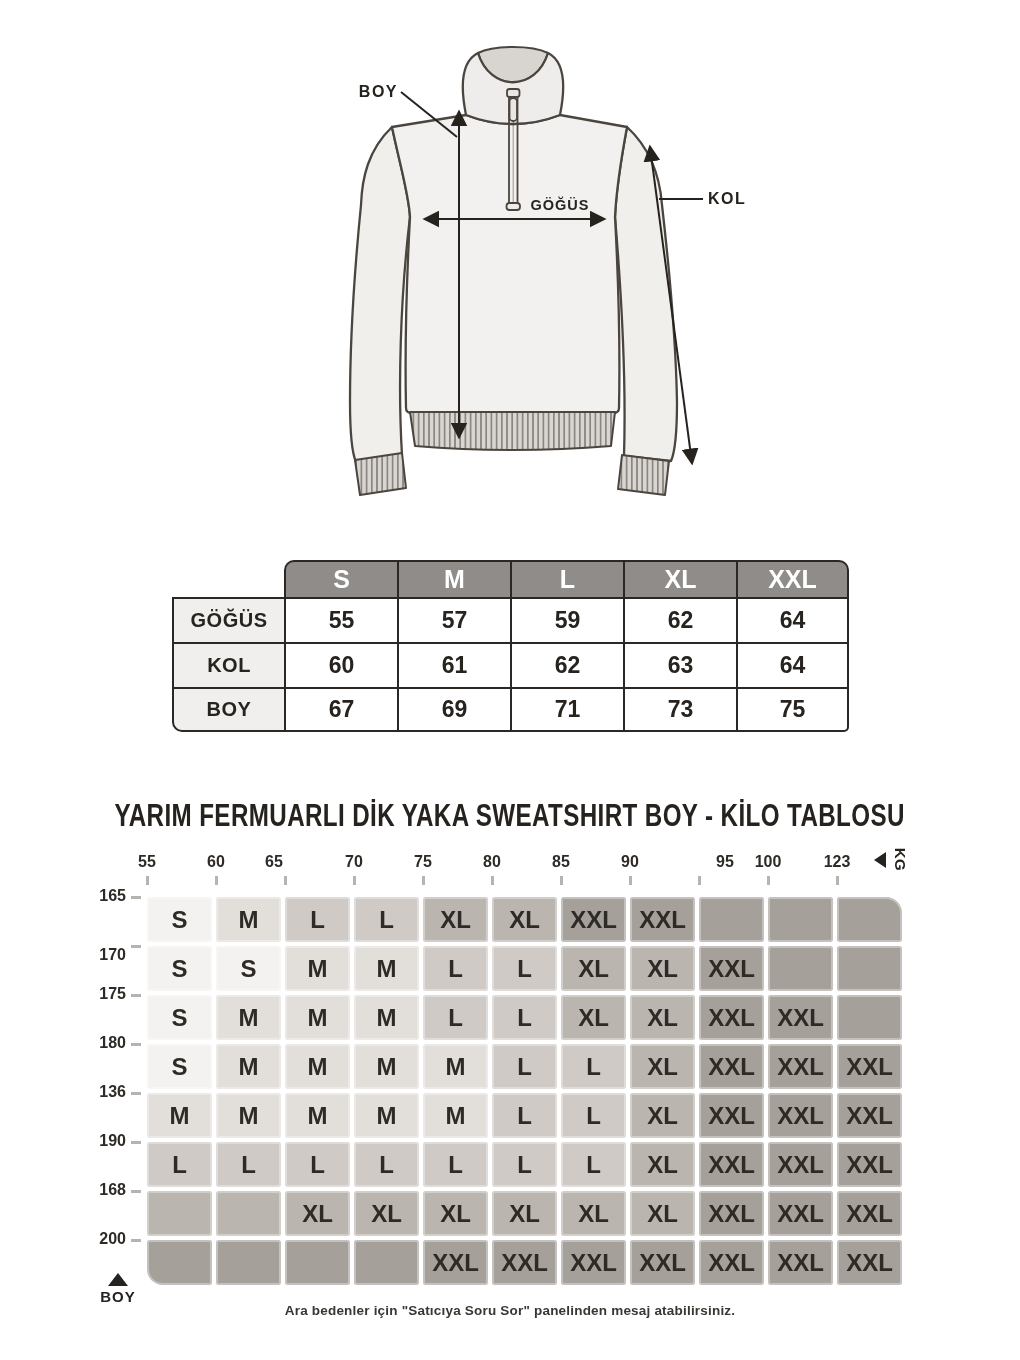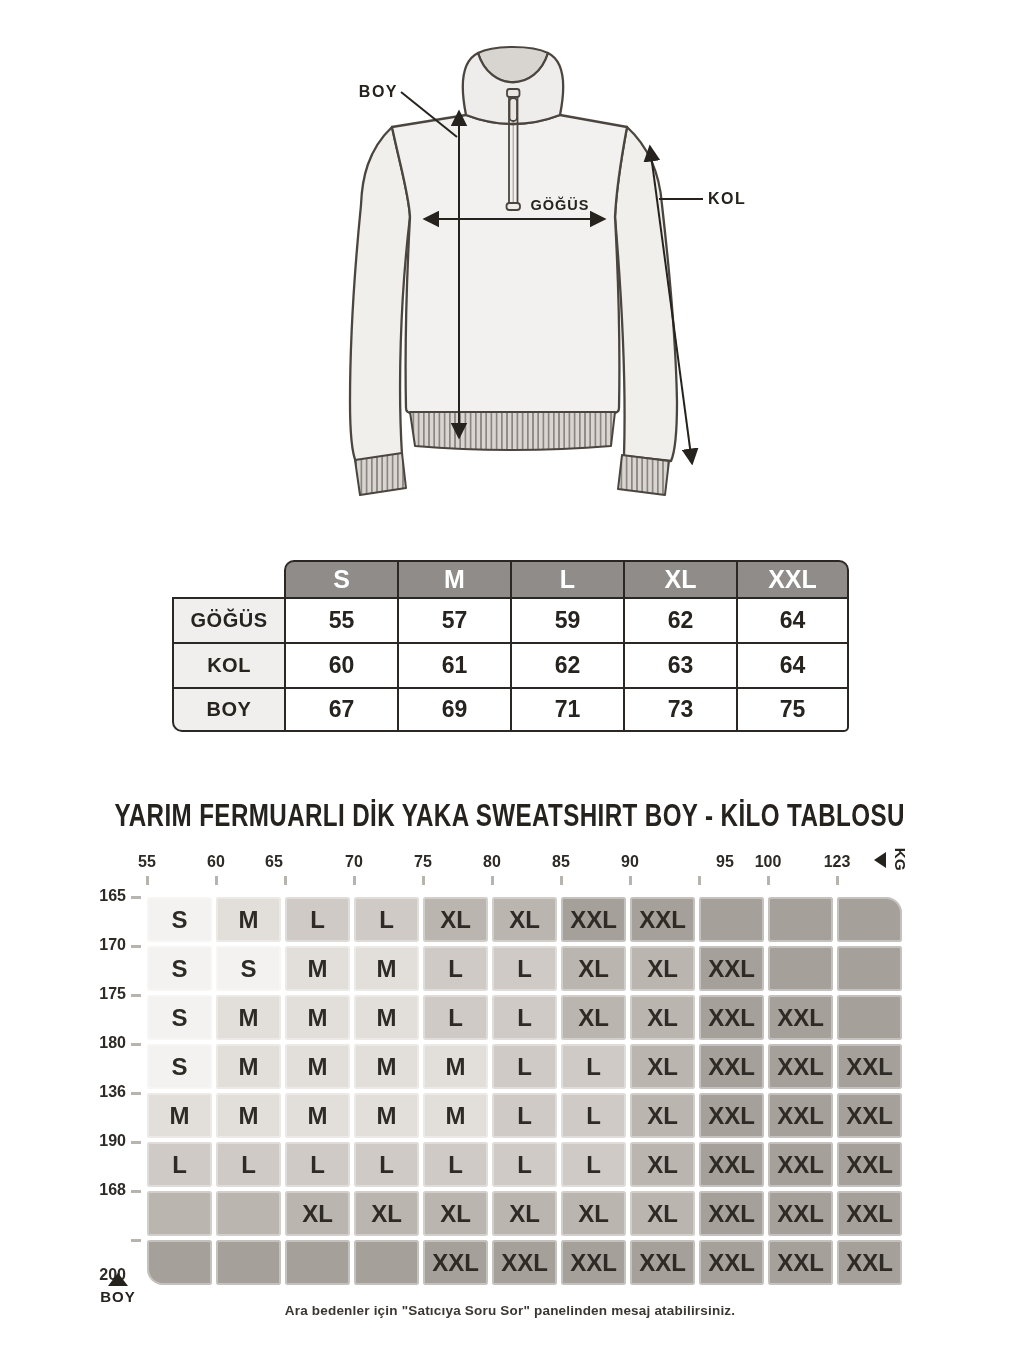--- a/index.html
+++ b/index.html
@@ -185,33 +185,33 @@
         <span class="w-label" style="left: 813px;">123</span>
         <span class="w-tick" style="left: 836px;"></span>
       </div>
     <div class="kg-marker">
       <span class="kg-tri"></span>
       <span class="kg-text">KG</span>
     </div>
     <div id="height-axis">
         <span class="h-label" style="top: 42px;">165</span>
         <span class="h-tick" style="top: 51px;"></span>
-        <span class="h-label" style="top: 91px;">170</span>
+        <span class="h-label" style="top: 101px;">170</span>
         <span class="h-tick" style="top: 100px;"></span>
         <span class="h-label" style="top: 140px;">175</span>
         <span class="h-tick" style="top: 149px;"></span>
         <span class="h-label" style="top: 189px;">180</span>
         <span class="h-tick" style="top: 198px;"></span>
         <span class="h-label" style="top: 238px;">136</span>
         <span class="h-tick" style="top: 247px;"></span>
         <span class="h-label" style="top: 287px;">190</span>
         <span class="h-tick" style="top: 296px;"></span>
         <span class="h-label" style="top: 336px;">168</span>
         <span class="h-tick" style="top: 345px;"></span>
-        <span class="h-label" style="top: 385px; margin-top: 36px;">200</span>
+        <span class="h-label" style="top: 385px;">200</span>
         <span class="h-tick" style="top: 394px;"></span>
       </div>
     <div class="fit-grid" id="fit-grid">
         <div class="fcell" style="background: rgb(244, 242, 240);">S</div>
         <div class="fcell" style="background: rgb(226, 222, 217);">M</div>
         <div class="fcell" style="background: rgb(207, 202, 197);">L</div>
         <div class="fcell" style="background: rgb(207, 202, 197);">L</div>
         <div class="fcell" style="background: rgb(187, 181, 176);">XL</div>
         <div class="fcell" style="background: rgb(187, 181, 176);">XL</div>
         <div class="fcell" style="background: rgb(166, 160, 155);">XXL</div>

